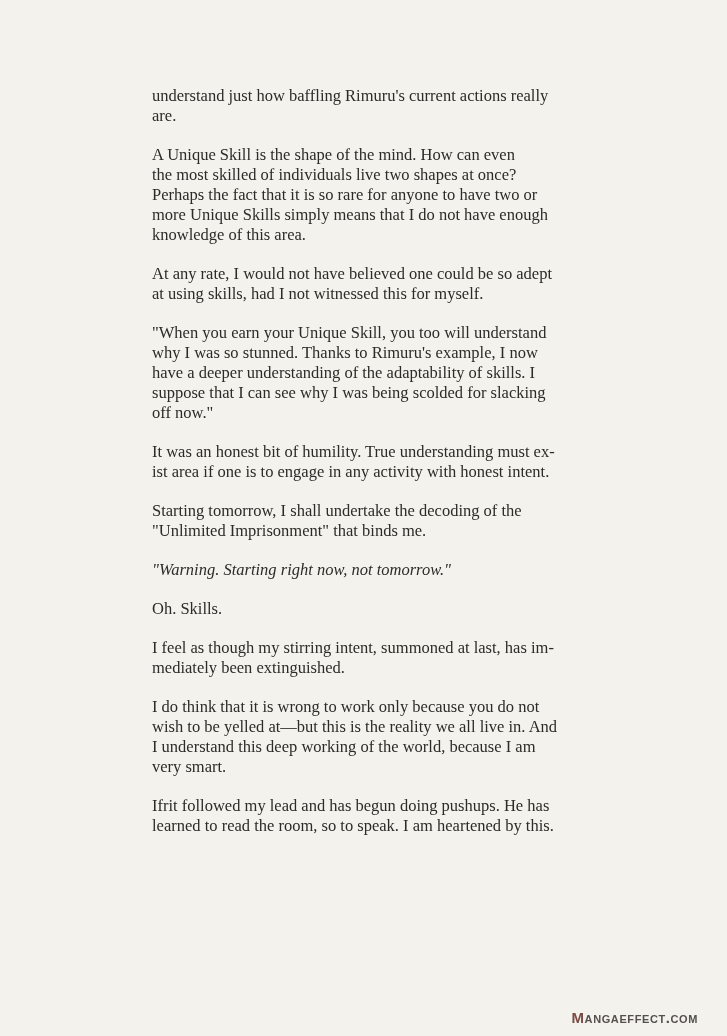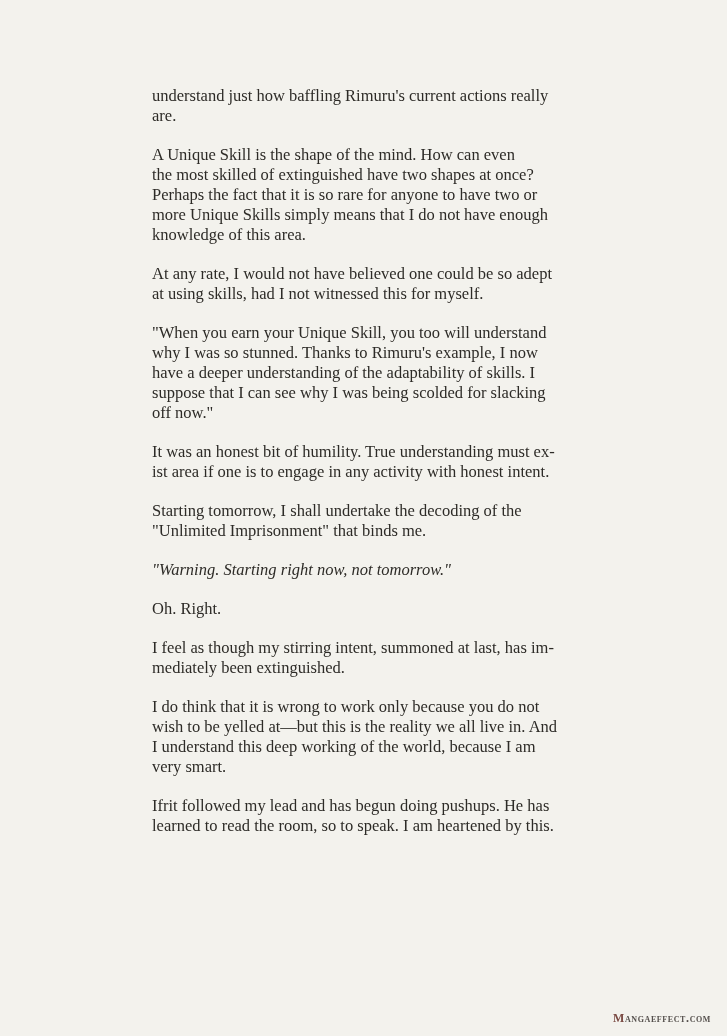--- a/index.html
+++ b/index.html
@@ -29,58 +29,58 @@
   }
   .text-column p {
     margin: 0 0 19px 0;
     white-space: pre;
   }
   .text-column p.italic {
     font-style: italic;
   }
   .watermark {
     position: absolute;
-    right: 16px;
+    right: 29px;
     bottom: 10px;
-    font-family: Liberation Serif, serif;
+    font-family: Liberation Sans, sans-serif;
     font-variant: small-caps;
     font-weight: bold;
     letter-spacing: 0.6px;
-    font-size: 12px;
+    font-size: 15px;
     color: #55504d;
   }
   .watermark .initial {
     color: #7a4a43;
   }
 </style>
 </head>
 <body>
 
 <div class="page">
   <div class="text-column" id="paragraphs-container">
       <p>understand just how baffling Rimuru's current actions really
 are.</p>
       <p>A Unique Skill is the shape of the mind. How can even
-the most skilled of extinguished have two shapes at once?
+the most skilled of individuals live two shapes at once?
 Perhaps the fact that it is so rare for anyone to have two or
 more Unique Skills simply means that I do not have enough
 knowledge of this area.</p>
       <p>At any rate, I would not have believed one could be so adept
 at using skills, had I not witnessed this for myself.</p>
       <p>"When you earn your Unique Skill, you too will understand
 why I was so stunned. Thanks to Rimuru's example, I now
 have a deeper understanding of the adaptability of skills. I
 suppose that I can see why I was being scolded for slacking
 off now."</p>
       <p>It was an honest bit of humility. True understanding must ex-
 ist area if one is to engage in any activity with honest intent.</p>
       <p>Starting tomorrow, I shall undertake the decoding of the
 "Unlimited Imprisonment" that binds me.</p>
       <p class="italic">"Warning. Starting right now, not tomorrow."</p>
-      <p>Oh. Right.</p>
+      <p>Oh. Skills.</p>
       <p>I feel as though my stirring intent, summoned at last, has im-
 mediately been extinguished.</p>
       <p>I do think that it is wrong to work only because you do not
 wish to be yelled at—but this is the reality we all live in. And
 I understand this deep working of the world, because I am
 very smart.</p>
       <p>Ifrit followed my lead and has begun doing pushups. He has
 learned to read the room, so to speak. I am heartened by this.</p>
     </div>
   <div class="watermark"><span class="initial">M</span><span>angaeffect.com</span></div>

